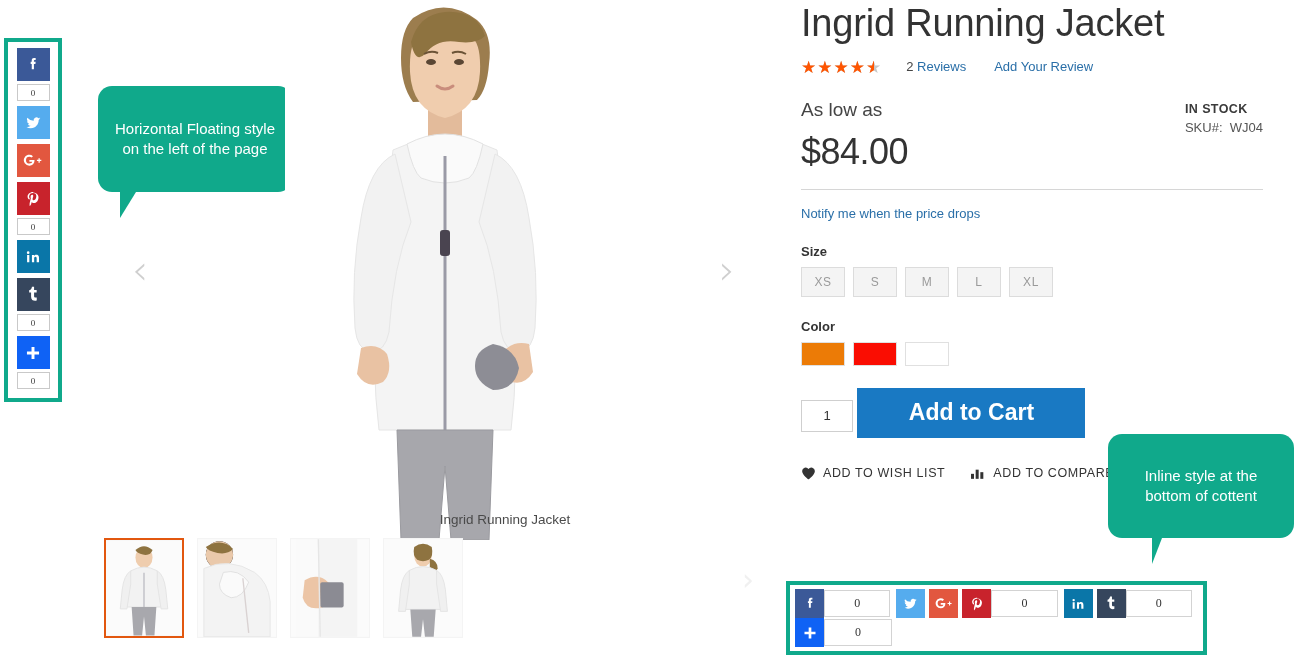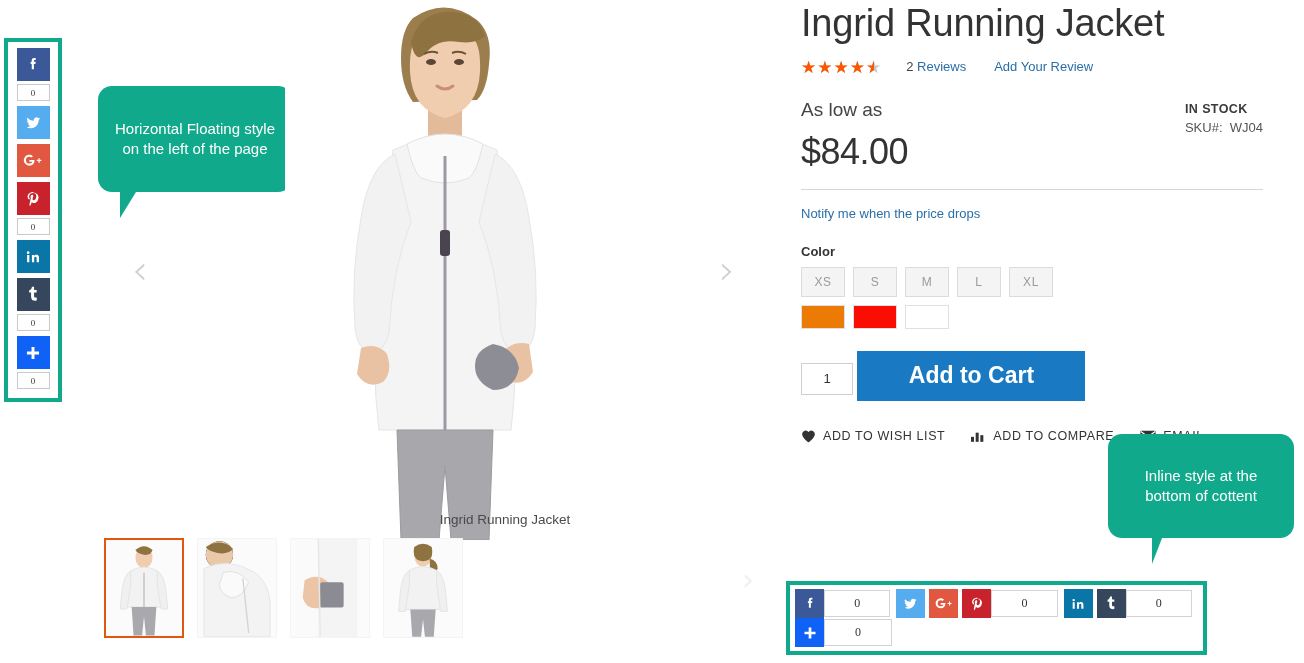--- a/index.html
+++ b/index.html
@@ -363,29 +363,30 @@
         <div class="sku">
           <span>SKU#:</span>
           &nbsp;<span>WJ04</span>
         </div>
       </div>
     </div>
 
     <div class="divider"></div>
     <a class="notify">Notify me when the price drops</a>
 
-    <div class="opt-label">Color</div>
+    <div class="opt-label">Size</div>
     <div class="swatches">
       <div class="sw-size">XS</div>
       <div class="sw-size">S</div>
       <div class="sw-size">M</div>
       <div class="sw-size">L</div>
       <div class="sw-size">XL</div>
     </div>
 
+    <div class="opt-label">Color</div>
     <div class="swatches">
       <div class="sw-color" id="col0" style="background: rgb(236, 123, 6);"></div>
       <div class="sw-color" id="col1" style="background: rgb(250, 13, 2);"></div>
       <div class="sw-color" id="col2" style="background: rgb(255, 255, 255);"></div>
     </div>
 
     <input class="qty-input" value="1" style="">
 
     <button class="add-cart">Add to Cart</button>
 

